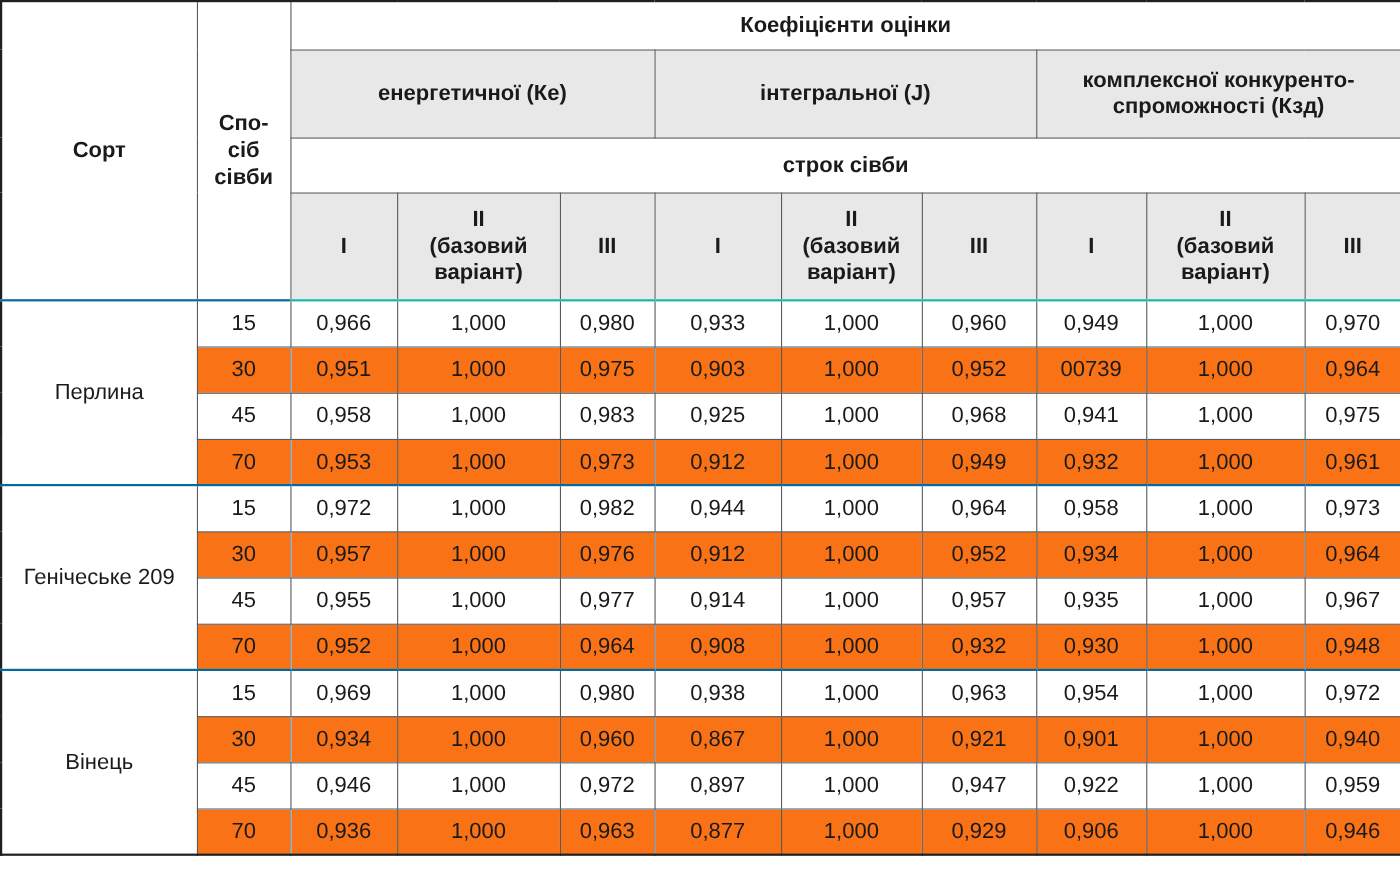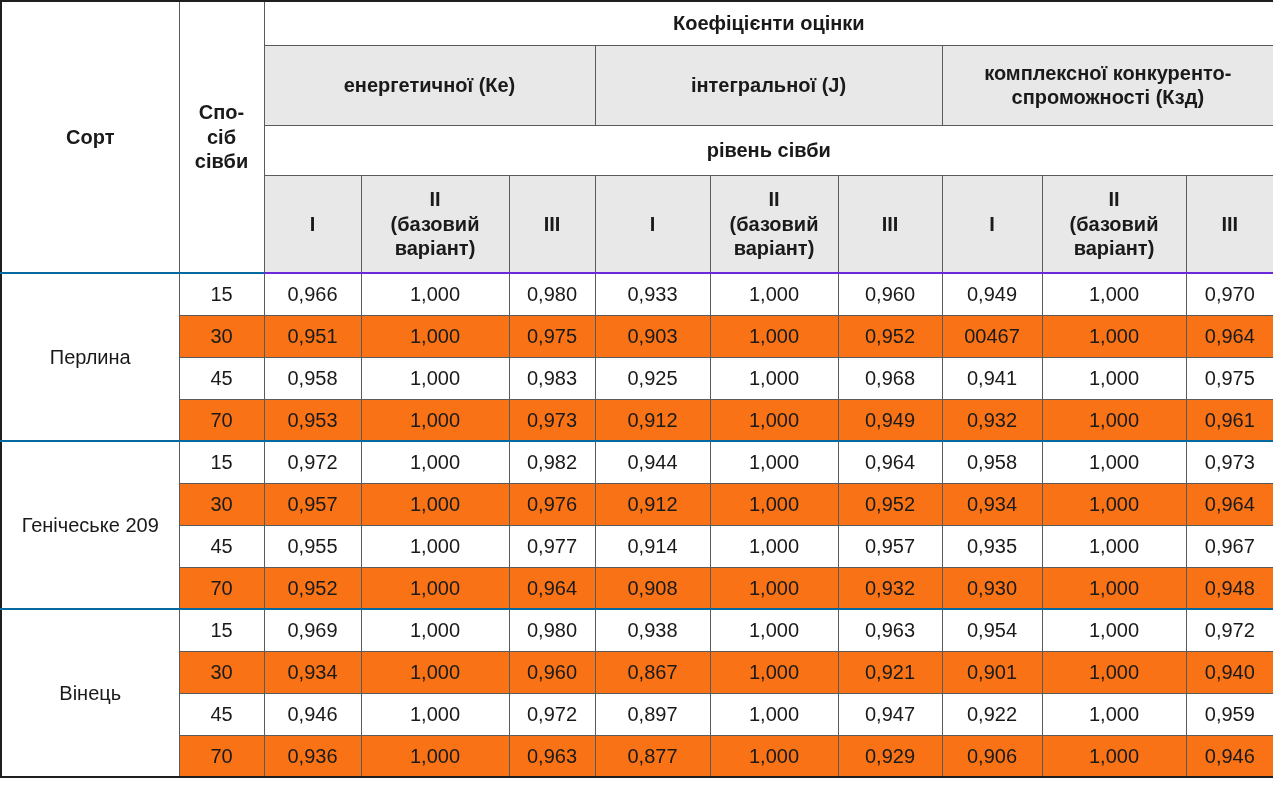--- a/index.html
+++ b/index.html
@@ -32,21 +32,21 @@
     box-sizing: border-box;
     overflow: hidden;
   }
   
   thead th { font-weight: bold; background: #ffffff; }
   thead tr.r1 { height: 44px; }
   thead tr.r2 { height: 80px; }
   thead tr.r3 { height: 50px; }
   thead tr.r4 { height: 98px; }
   thead th.shade { background: #e8e8e8; }
-  thead tr.r4 th { border-bottom: 2px solid #6d28d9; }
+  thead tr.r4 th { border-bottom: 2px solid #14b8a6; }
   .prewrap { white-space: pre-line; }
   
   tbody tr { height: 42px; }
   tbody td { background: #ffffff; border-top: 1px solid #a8a8a8; border-bottom: 1px solid #a8a8a8; }
   tbody tr.shade-row td { background: #f97316; }
   tbody tr.block-start td { border-top: 2px solid #0369a1; }
   td.sort-cell {
     background: #ffffff !important;
     text-align: left;
     padding-left: 28px;
@@ -87,21 +87,21 @@
 сіб
 сівби</th>
         <th colspan="9">Коефіцієнти оцінки</th>
       </tr>
       <tr class="r2">
         <th colspan="3" class="shade group-end">енергетичної (Ке)</th>
         <th colspan="3" class="shade group-end">інтегральної (J)</th>
         <th colspan="3" class="shade">комплексної конкуренто-спроможності (Кзд)</th>
       </tr>
       <tr class="r3">
-        <th colspan="9">рівень сівби</th>
+        <th colspan="9">строк сівби</th>
       </tr>
       <tr class="r4">
         <th class="shade">I</th>
         <th class="shade prewrap">II
 (базовий
 варіант)</th>
         <th class="shade group-end">III</th>
         <th class="shade">I</th>
         <th class="shade prewrap">II
 (базовий
@@ -129,21 +129,21 @@
           <td class="value-cell">0,970</td>
         </tr>
         <tr class="shade-row">
           <td class="method-cell">30</td>
           <td class="value-cell">0,951</td>
           <td class="value-cell">1,000</td>
           <td class="value-cell group-end">0,975</td>
           <td class="value-cell">0,903</td>
           <td class="value-cell">1,000</td>
           <td class="value-cell group-end">0,952</td>
-          <td class="value-cell">00467</td>
+          <td class="value-cell">00739</td>
           <td class="value-cell">1,000</td>
           <td class="value-cell">0,964</td>
         </tr>
         <tr>
           <td class="method-cell">45</td>
           <td class="value-cell">0,958</td>
           <td class="value-cell">1,000</td>
           <td class="value-cell group-end">0,983</td>
           <td class="value-cell">0,925</td>
           <td class="value-cell">1,000</td>

